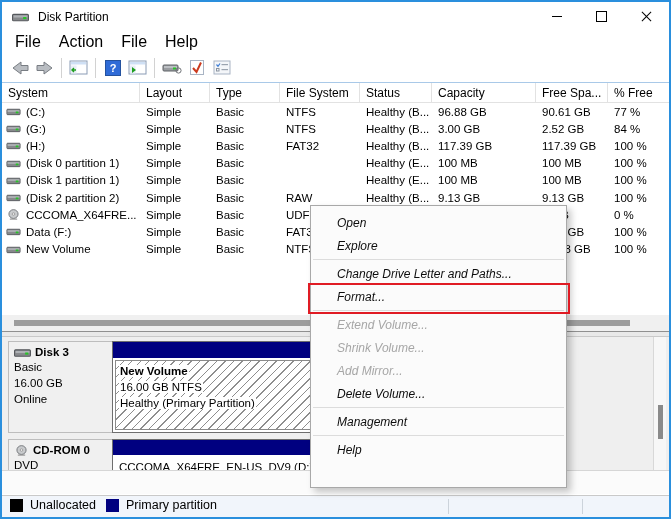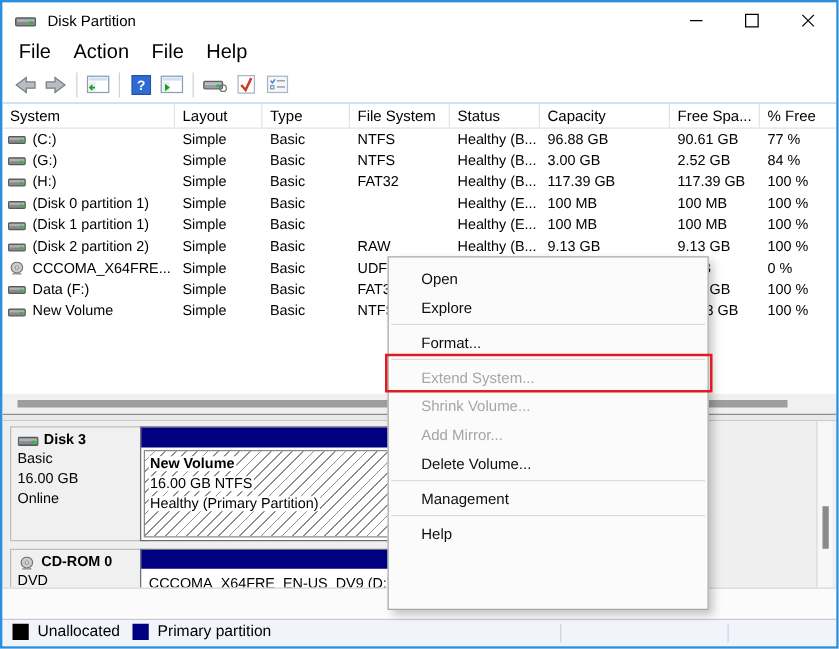--- a/index.html
+++ b/index.html
@@ -53,21 +53,21 @@
   .legend{position:absolute;top:468px;left:0;right:0;height:24px;background:#fbfbfb;border-top:1px solid #d6d6d6;
     display:flex;align-items:center;padding-left:8px;font-size:12.5px;z-index:10;box-sizing:border-box;}
   .lg-item{display:flex;align-items:center;margin-right:10px;margin-top:45px;}
   .lg-swatch{width:13px;height:13px;margin-right:7px;}
   .sw-black{background:#000;} .sw-navy{background:#000080;}
   
   .statusbar{position:absolute;left:0;right:0;bottom:0;height:22px;background:#f1f5fb;border-top:1px solid #c9c9c9;box-sizing:border-box;}
   .sb-div{position:absolute;top:3px;bottom:3px;width:1px;background:#ccd3db;}
   
   .cmenu{position:absolute;left:308px;top:203px;width:257px;height:283px;background:#fbfbfb;border:1px solid #a8a8a8;
-    box-shadow:4px 4px 7px rgba(0,0,0,.22);padding-top:5px;box-sizing:border-box;z-index:20;}
+    box-shadow:4px 4px 7px rgba(0,0,0,.22);padding-top:5px;box-sizing:border-box;z-index:20;font-style:italic;}
   .mi{height:23px;display:flex;align-items:center;padding-left:26px;font-size:12px;color:#0d0d0d;white-space:nowrap;}
   .mi.disabled{color:#a6a6a6;}
   .msep{height:1px;background:#dcdcdc;margin:2px 2px;}
   .redbox{position:absolute;left:306px;top:281px;width:262px;height:31px;border:2px solid #e01b24;box-sizing:border-box;z-index:30;}
   svg{display:block;}
 </style>
 </head>
 <body>
 
 <svg width="0" height="0" style="position:absolute" aria-hidden="true">
@@ -385,23 +385,24 @@
 
   <div class="statusbar">
     <div class="sb-div" style="left:446px"></div>
     <div class="sb-div" style="left:580px"></div>
   </div>
 
   <div class="cmenu">
     <div class="mi">Open</div>
     <div class="mi">Explore</div>
     <div class="msep"></div>
+    <div class="mi">Change Drive Letter and Paths...</div>
     <div class="mi">Format...</div>
     <div class="msep"></div>
-    <div class="mi disabled">Extend System...</div>
+    <div class="mi disabled">Extend Volume...</div>
     <div class="mi disabled">Shrink Volume...</div>
     <div class="mi disabled">Add Mirror...</div>
     <div class="mi">Delete Volume...</div>
     <div class="msep"></div>
     <div class="mi">Management</div>
     <div class="msep"></div>
     <div class="mi">Help</div>
   </div>
 
   <div class="redbox"></div>

